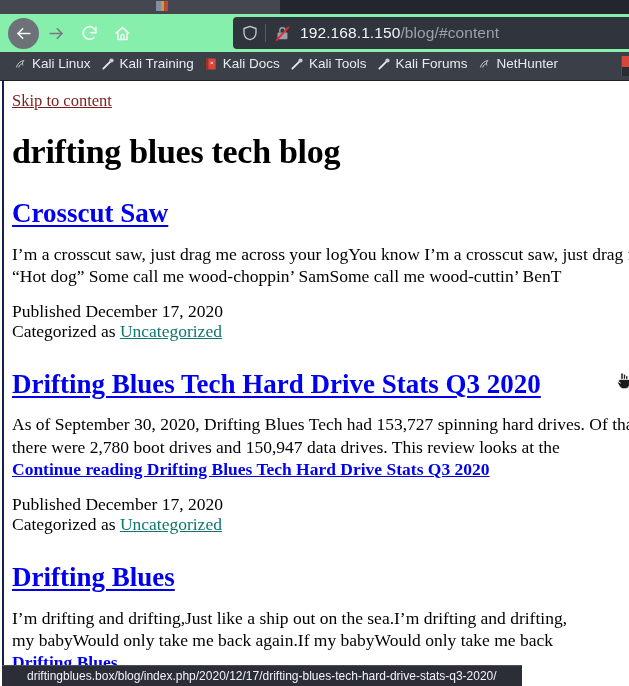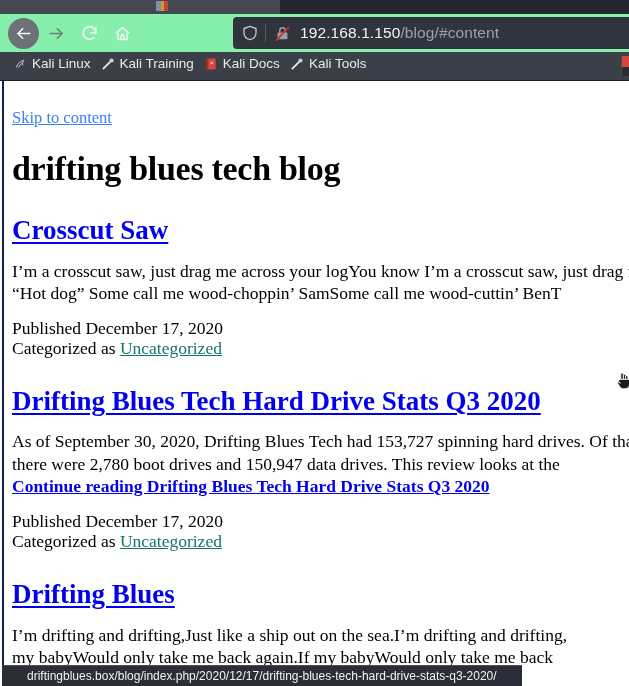--- a/index.html
+++ b/index.html
@@ -150,23 +150,23 @@
     left: 12px; top: 0;
     width: 860px;           
     font-family: "Liberation Serif", serif;
     color: #000000;
   }
 
   a { color: #0000ee; }
 
   .skip-link {
     display: inline-block;
-    margin-top: 27px;
+    margin-top: 10px;
     font-size: 16.5px;
-    color: #3b82f6;
+    color: #7f1d1d;
     text-decoration: underline;
     font-family: "Liberation Serif", serif;
   }
 
   .site-title {
     margin-top: 22px;
     font-size: 34px;
     font-weight: bold;
     letter-spacing: -.3px;
     line-height: 1.1;
@@ -325,21 +325,39 @@
     <div class="bm">
       <span class="bm-ico">
         <svg width="14" height="14" viewBox="0 0 24 24">
           <line x1="4" y1="20" x2="16" y2="8" stroke="#e9edf2" stroke-width="3" stroke-linecap="round"></line>
           <circle cx="18" cy="6" r="3.6" fill="#c8ced6"></circle>
         </svg>
       </span>
       <span class="bm-label">Kali Tools</span>
     </div>
 
-
+    <div class="bm">
+      <span class="bm-ico">
+        <svg width="14" height="14" viewBox="0 0 24 24">
+          <line x1="4" y1="20" x2="16" y2="8" stroke="#e9edf2" stroke-width="3" stroke-linecap="round"></line>
+          <circle cx="18" cy="6" r="3.6" fill="#c8ced6"></circle>
+        </svg>
+      </span>
+      <span class="bm-label">Kali Forums</span>
+    </div>
+
+    <div class="bm">
+      <span class="bm-ico">
+        <svg width="14" height="14" viewBox="0 0 24 24" fill="none" stroke="#cfd4da" stroke-width="1.6">
+          <path d="M4 18c2-7 7-11 13-12-3 3-3 6-1.5 8.5"></path>
+          <path d="M8 18c1-4 4-6 7-7"></path>
+        </svg>
+      </span>
+      <span class="bm-label">NetHunter</span>
+    </div>
 
     <div class="bm-overflow"></div>
   </div>
 
   <div class="page">
     <div class="page-rail"></div>
 
     <div class="page-inner">
 
       <a class="skip-link" href="#">Skip to content</a>

